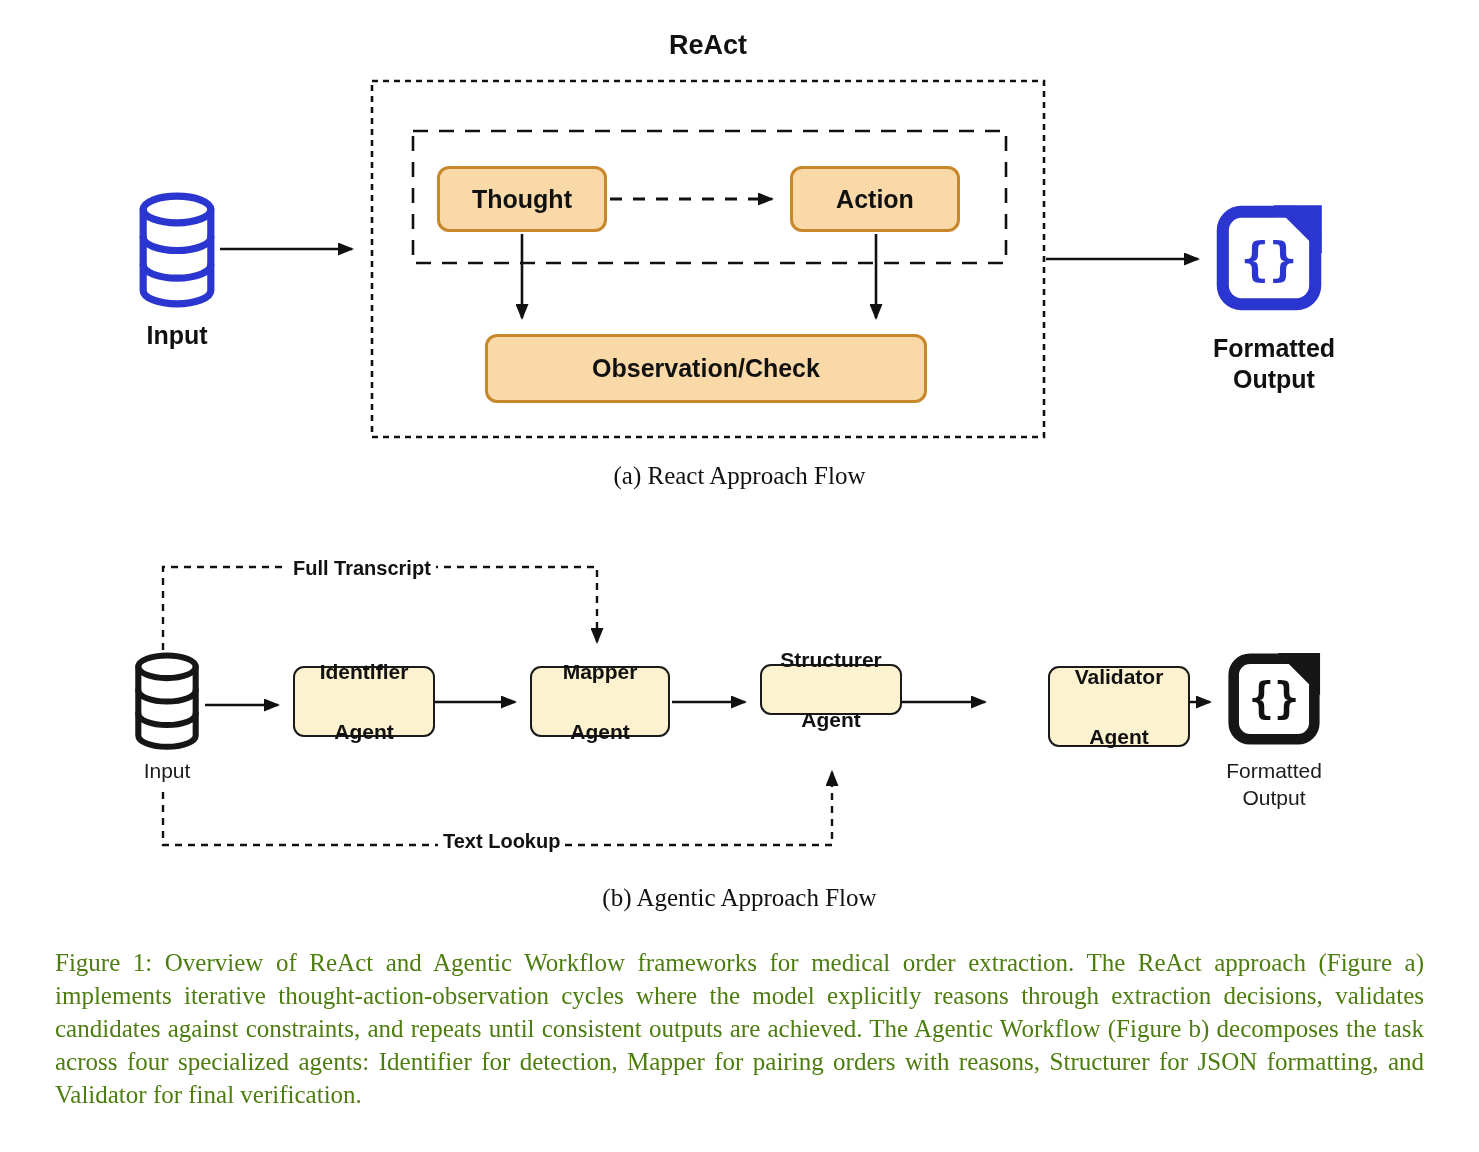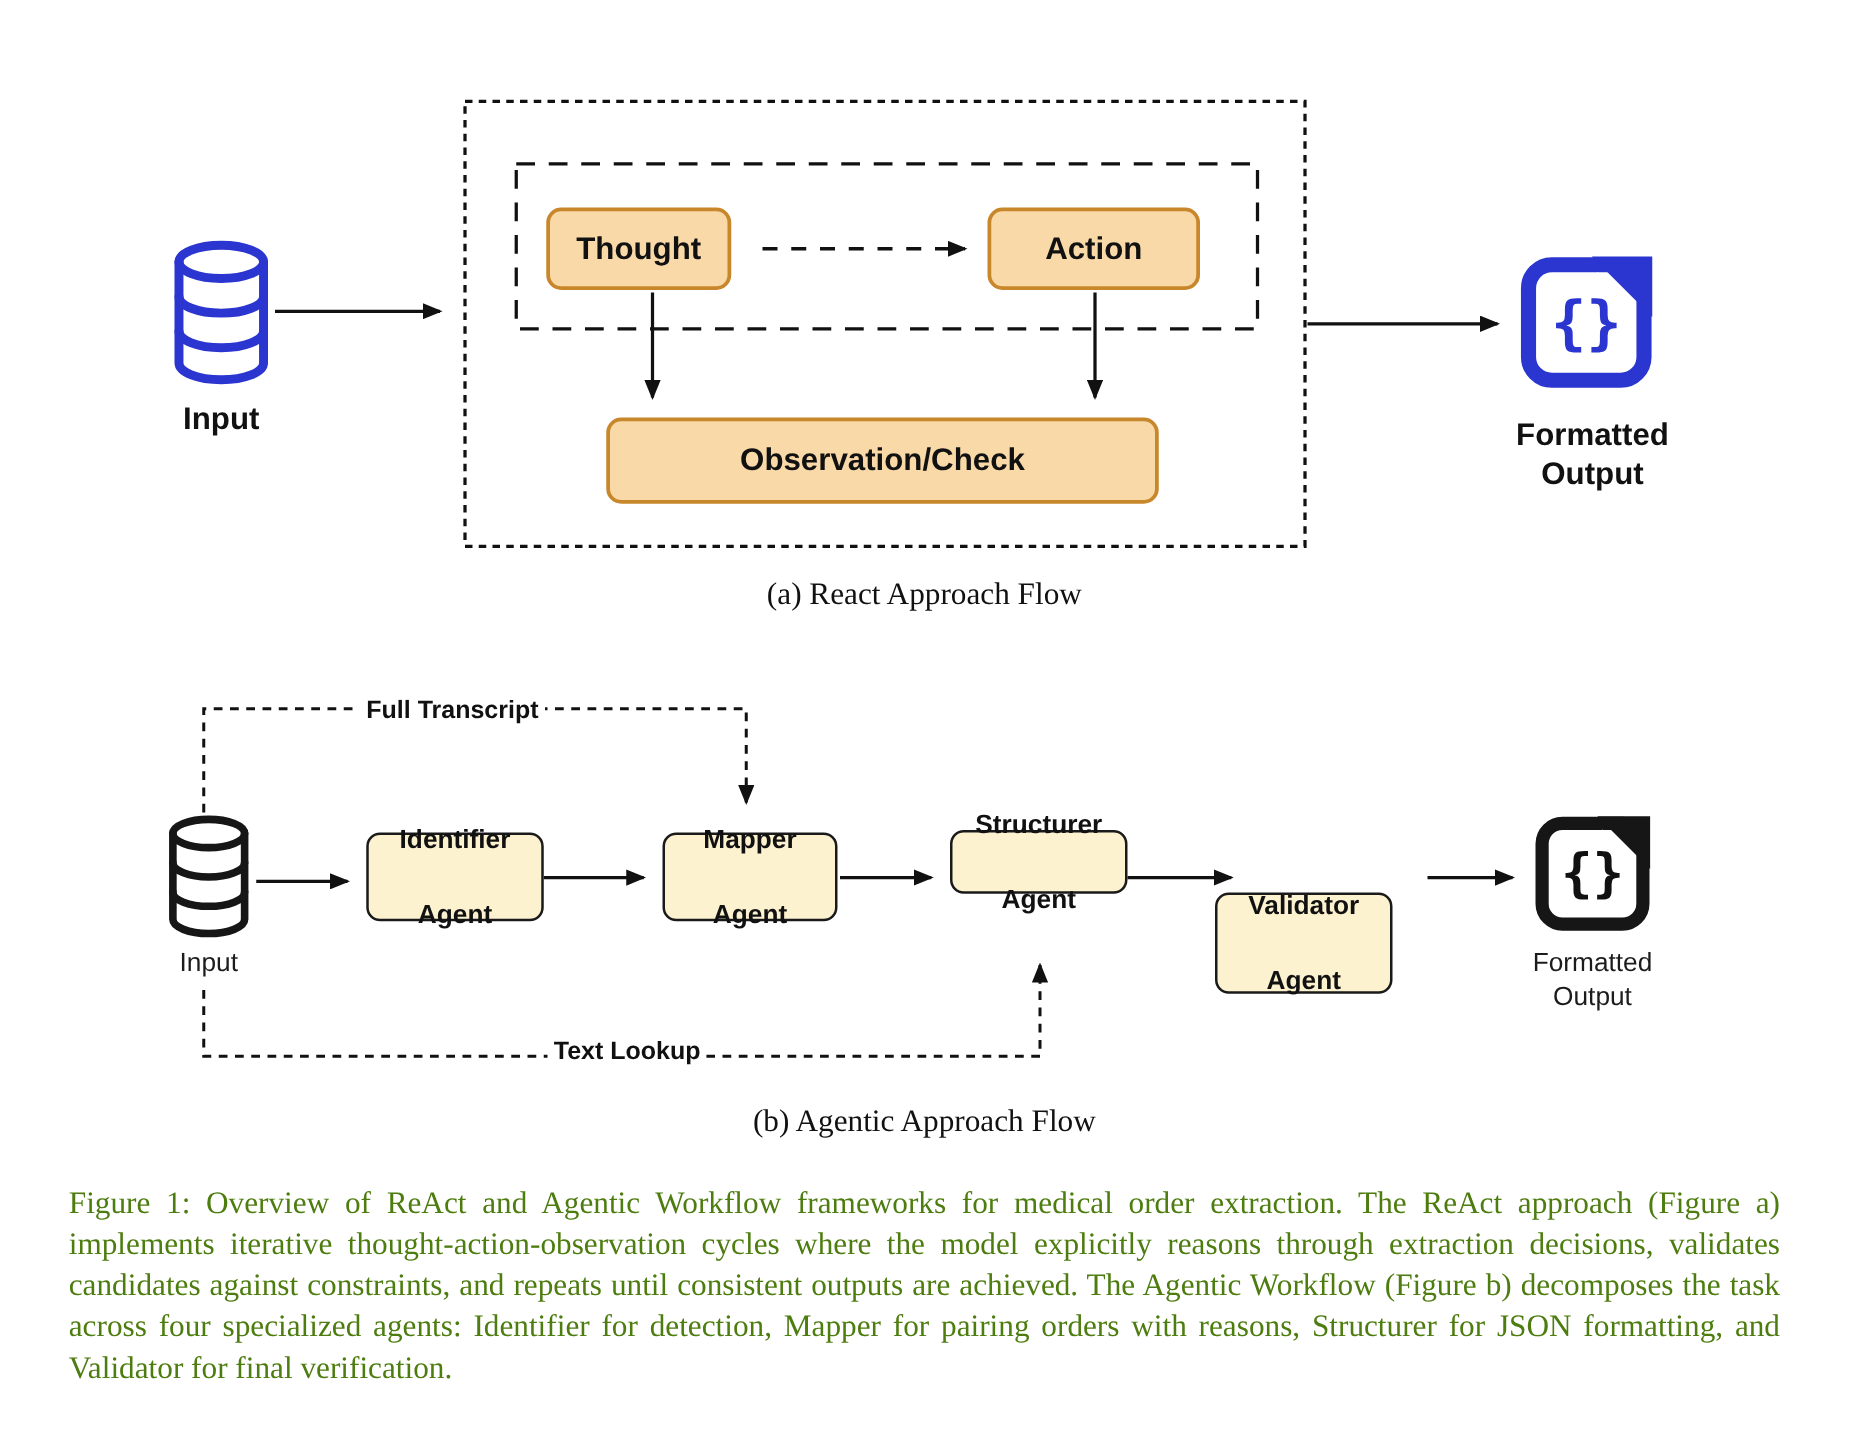--- a/index.html
+++ b/index.html
@@ -55,34 +55,35 @@
     <path d="M163 650 V567 H597 V642" fill="none" stroke="var(--ink,#111)" stroke-width="2.4" stroke-dasharray="7 6" marker-end="url(#ah)"></path>
     <path d="M163 792 V845 H832 V772" fill="none" stroke="var(--ink,#111)" stroke-width="2.4" stroke-dasharray="7 6" marker-end="url(#ah)"></path>
 
     <path d="M205 705 H278" fill="none" stroke="var(--ink,#111)" stroke-width="2.6" marker-end="url(#ah)"></path>
     <path d="M435 702 H515" fill="none" stroke="var(--ink,#111)" stroke-width="2.6" marker-end="url(#ah)"></path>
     <path d="M672 702 H745" fill="none" stroke="var(--ink,#111)" stroke-width="2.6" marker-end="url(#ah)"></path>
     <path d="M902 702 H985" fill="none" stroke="var(--ink,#111)" stroke-width="2.6" marker-end="url(#ah)"></path>
     <path d="M1142 702 H1210" fill="none" stroke="var(--ink,#111)" stroke-width="2.6" marker-end="url(#ah)"></path>
   </svg>
 
+  <div class="abs ttl" style="left:372px;top:30px;width:672px;">ReAct</div>
 
   <div class="abs icon" style="left:136px;top:192px;">
     <svg width="82" height="118" viewBox="0 0 80 115">
       <g fill="none" stroke="var(--accent-blue,#2B36D0)" stroke-width="7" stroke-linecap="round">
         <ellipse cx="40" cy="17" rx="33" ry="13"></ellipse>
         <path d="M7 17 V96 a33 13 0 0 0 66 0 V17"></path>
         <path d="M7 44 a33 13 0 0 0 66 0"></path>
         <path d="M7 71 a33 13 0 0 0 66 0"></path>
       </g>
     </svg>
   </div>
   <div class="abs lbl bold" style="left:107px;top:320px;width:140px;">Input</div>
 
-  <div class="abs box orange" style="left:437px;top:166px;width:148px;height:66px;">
+  <div class="abs box orange" style="left:437px;top:166px;width:170px;height:66px;">
     <span>Thought</span>
   </div>
   <div class="abs box orange" style="left:790px;top:166px;width:170px;height:66px;">
     <span>Action</span>
   </div>
   <div class="abs box orange" style="left:485px;top:334px;width:442px;height:69px;">
     <span>Observation/Check</span>
   </div>
 
   <div class="abs icon" style="left:1214px;top:202px;width:110px;height:112px;">
@@ -119,21 +120,21 @@
     <span>Agent</span>
   </div>
   <div class="abs box yellow" style="left:530px;top:666px;width:140px;height:71px;">
     <span>Mapper</span>
     <span>Agent</span>
   </div>
   <div class="abs box yellow" style="left:760px;top:664px;width:142px;height:51px;">
     <span>Structurer</span>
     <span>Agent</span>
   </div>
-  <div class="abs box yellow" style="left:972px;top:666px;width:142px;height:81px;margin-top:48px;">
+  <div class="abs box yellow" style="left:1048px;top:666px;width:142px;height:81px;">
     <span>Validator</span>
     <span>Agent</span>
   </div>
 
   <div class="abs icon" style="left:1226px;top:650px;width:96px;height:98px;">
     <svg width="96" height="98" viewBox="0 0 100 100">
       <rect x="8" y="8" width="84" height="84" rx="17" fill="#fff" stroke="#161616" stroke-width="11"></rect>
       <polygon points="54,2 98,46 98,2" fill="#161616"></polygon>
       <polygon points="58,13 86,41 58,41" fill="#ffffff"></polygon>
     </svg>

